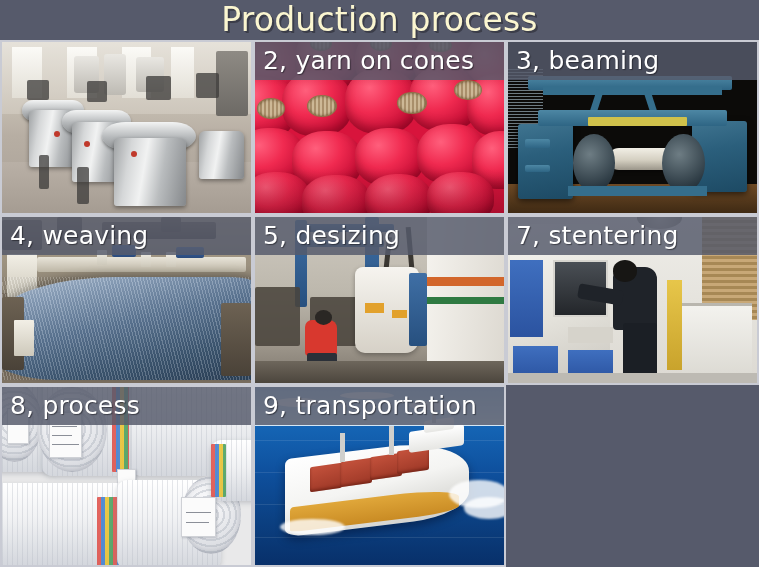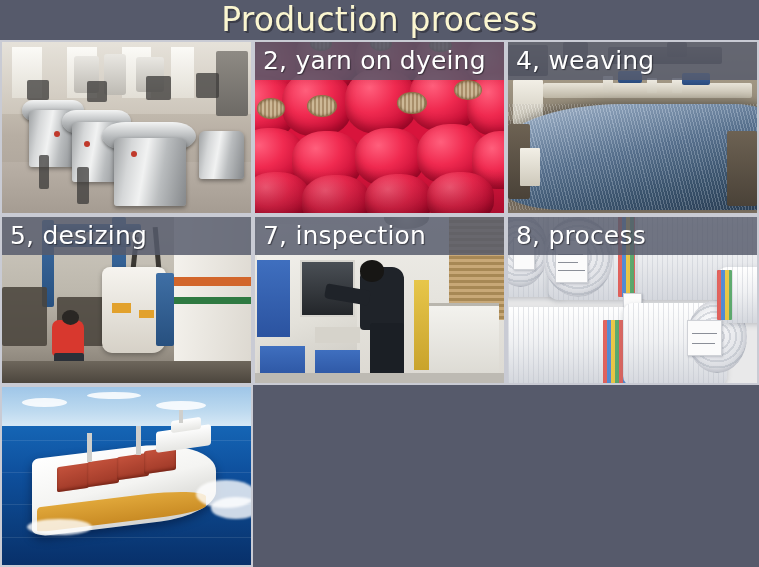--- a/index.html
+++ b/index.html
@@ -305,24 +305,47 @@
         <div class="cone" style="left:65%;top:48%;width:28%;height:35%;"></div>
         <div class="cone" style="left:87%;top:52%;width:24%;height:34%;"></div>
 
         <div class="cone" style="left:-5%;top:76%;width:27%;height:30%;"></div>
         <div class="cone" style="left:19%;top:78%;width:27%;height:30%;"></div>
         <div class="cone" style="left:44%;top:77%;width:27%;height:30%;"></div>
         <div class="cone" style="left:69%;top:76%;width:27%;height:30%;"></div>
         <div class="shade"></div>
       </div>
       <div class="label">
-        <span class="label-text">2, yarn on dyeing</span>
-      </div>
-    </div>
-
+        <span class="label-text">2, yarn on cones</span>
+      </div>
+    </div>
+
+    <div class="cell">
+      <div class="photo p3">
+        <div class="floorb"></div>
+        <div class="warp" style="left:0;top:16%;width:14%;height:46%;"></div>
+        <div class="body" style="left:4%;top:48%;width:22%;height:44%;"></div>
+        <div class="body" style="left:74%;top:46%;width:22%;height:42%;"></div>
+        <div class="top" style="left:8%;top:20%;width:82%;height:8%;"></div>
+        <div class="bar" style="left:14%;top:26%;width:72%;height:5%;"></div>
+        <div class="bar" style="left:34%;top:28%;width:3%;height:14%;transform:rotate(18deg);"></div>
+        <div class="bar" style="left:56%;top:28%;width:3%;height:14%;transform:rotate(-18deg);"></div>
+        <div class="top" style="left:12%;top:40%;width:76%;height:9%;"></div>
+        <div class="yel" style="left:32%;top:44%;width:40%;height:5%;"></div>
+        <div class="roll" style="left:40%;top:62%;width:32%;height:13%;"></div>
+        <div class="disc" style="left:26%;top:54%;width:17%;height:34%;"></div>
+        <div class="disc" style="left:62%;top:54%;width:17%;height:34%;"></div>
+        <div class="bar" style="left:24%;top:84%;width:56%;height:6%;"></div>
+        <div class="top" style="left:7%;top:57%;width:10%;height:5%;"></div>
+        <div class="top" style="left:7%;top:72%;width:10%;height:4%;"></div>
+      </div>
+      <div class="label">
+        <span class="label-text">3, beaming</span>
+      </div>
+    </div>
 
     <div class="cell">
       <div class="photo p4">
         <div class="bg"></div>
         <div class="mech" style="left:0;top:2%;width:16%;height:18%;"></div>
         <div class="mech" style="left:22%;top:0;width:10%;height:14%;"></div>
         <div class="mech" style="left:40%;top:3%;width:46%;height:10%;"></div>
         <div class="mech" style="left:64%;top:0;width:8%;height:9%;"></div>
         <div class="whitebox" style="left:2%;top:22%;width:12%;height:26%;"></div>
         <div class="rail" style="left:14%;top:24%;width:84%;height:9%;"></div>
@@ -385,21 +408,21 @@
         <div class="window"></div>
         <div class="yellow" style="left:64%;top:38%;width:6%;height:54%;"></div>
         <div class="worker-body" style="left:42%;top:30%;width:18%;height:38%;"></div>
         <div class="worker-head" style="left:42%;top:26%;width:10%;height:13%;"></div>
         <div class="worker-arm" style="left:28%;top:42%;width:18%;height:9%;transform:rotate(10deg);"></div>
         <div class="worker-leg" style="left:46%;top:64%;width:14%;height:32%;"></div>
         <div style="position:absolute;left:24%;top:66%;width:18%;height:10%;background:#d6d3cb;"></div>
         <div style="position:absolute;left:0;bottom:0;width:100%;height:6%;background:#bdbab3;"></div>
       </div>
       <div class="label">
-        <span class="label-text">7, inspection</span>
+        <span class="label-text">7, stentering</span>
       </div>
     </div>
 
     <div class="cell">
       <div class="photo p8">
         <div class="roll" style="left:-6%;top:-4%;width:30%;height:52%;"></div>
         <div class="end" style="left:-6%;top:-2%;width:22%;height:44%;"></div>
         <div class="roll" style="left:16%;top:-6%;width:40%;height:56%;"></div>
         <div class="end" style="left:14%;top:0%;width:28%;height:48%;"></div>
         <div class="print" style="left:44%;top:-4%;width:7%;height:52%;"></div>
@@ -445,16 +468,19 @@
         <div class="cargo" style="left:57%;top:35%;width:13%;height:13%;transform:skewY(-8deg);"></div>
         <div class="bridge" style="left:62%;top:23%;width:22%;height:12%;transform:skewY(-8deg);"></div>
         <div class="bridge" style="left:68%;top:18%;width:12%;height:7%;transform:skewY(-8deg);"></div>
         <div class="mast" style="left:34%;top:26%;width:2%;height:16%;"></div>
         <div class="mast" style="left:54%;top:22%;width:2%;height:16%;"></div>
         <div class="mast" style="left:71%;top:13%;width:1.5%;height:7%;"></div>
         <div class="foam" style="left:78%;top:52%;width:24%;height:16%;"></div>
         <div class="foam" style="left:84%;top:62%;width:20%;height:12%;"></div>
         <div class="foam" style="left:10%;top:74%;width:26%;height:9%;"></div>
       </div>
+      <div class="label">
+        <span class="label-text">9, transportation</span>
+      </div>
     </div>
 
   </div>
 </div>
 
 </body></html>

